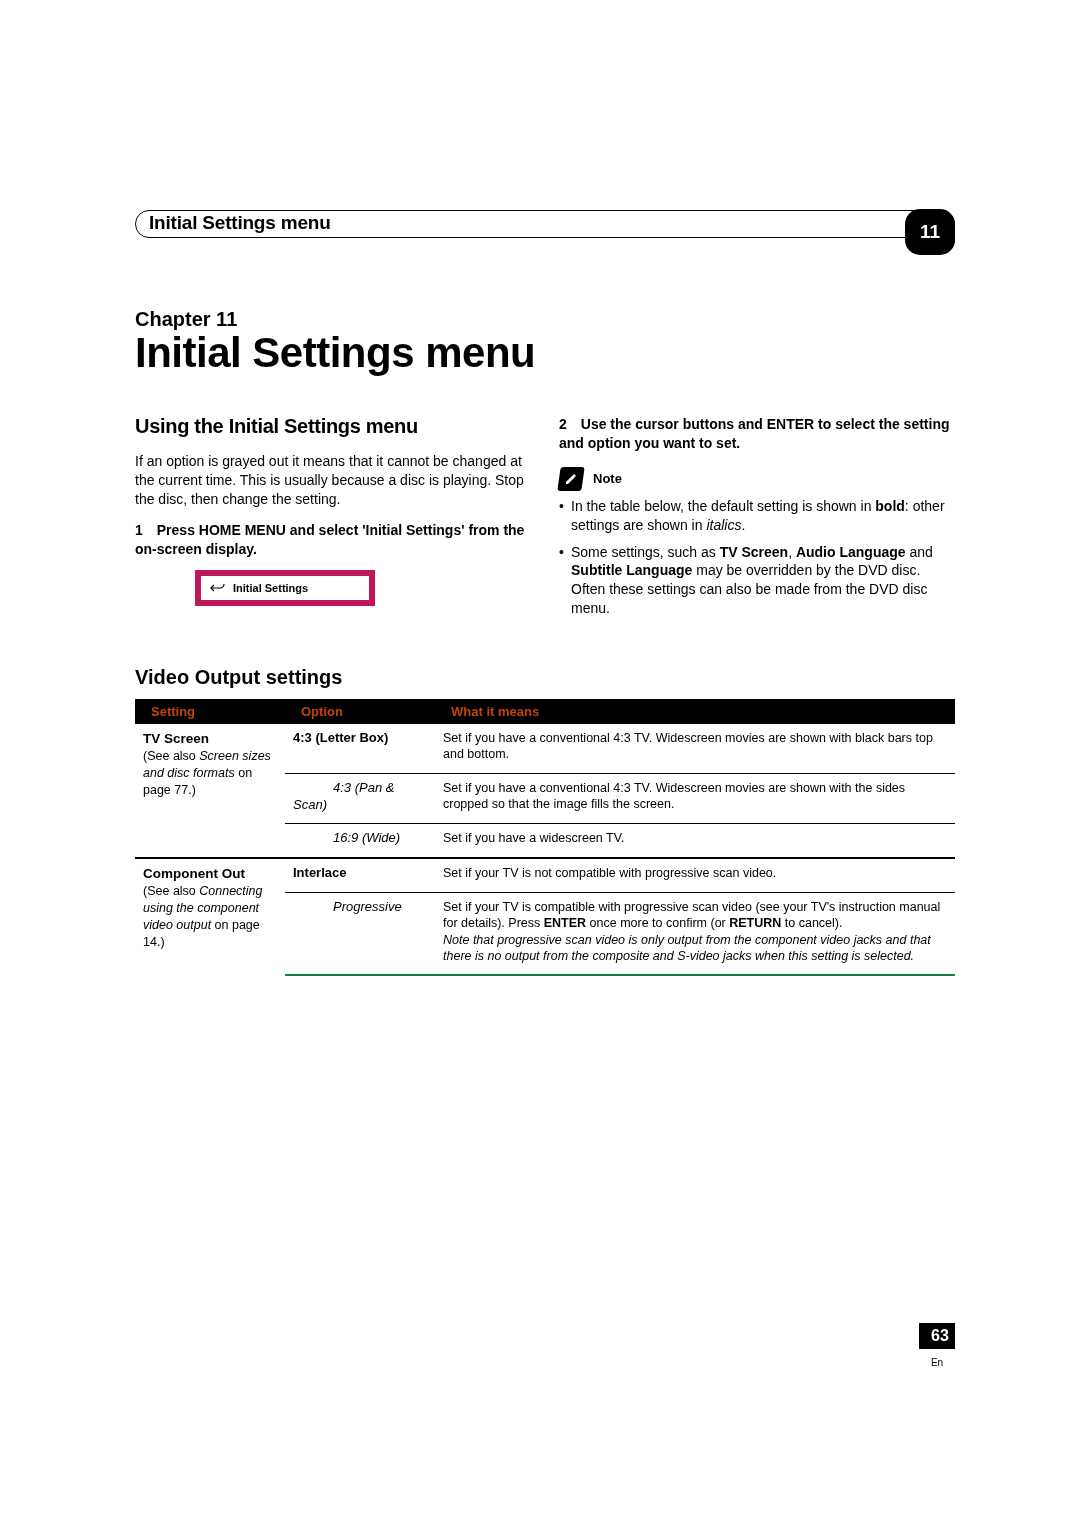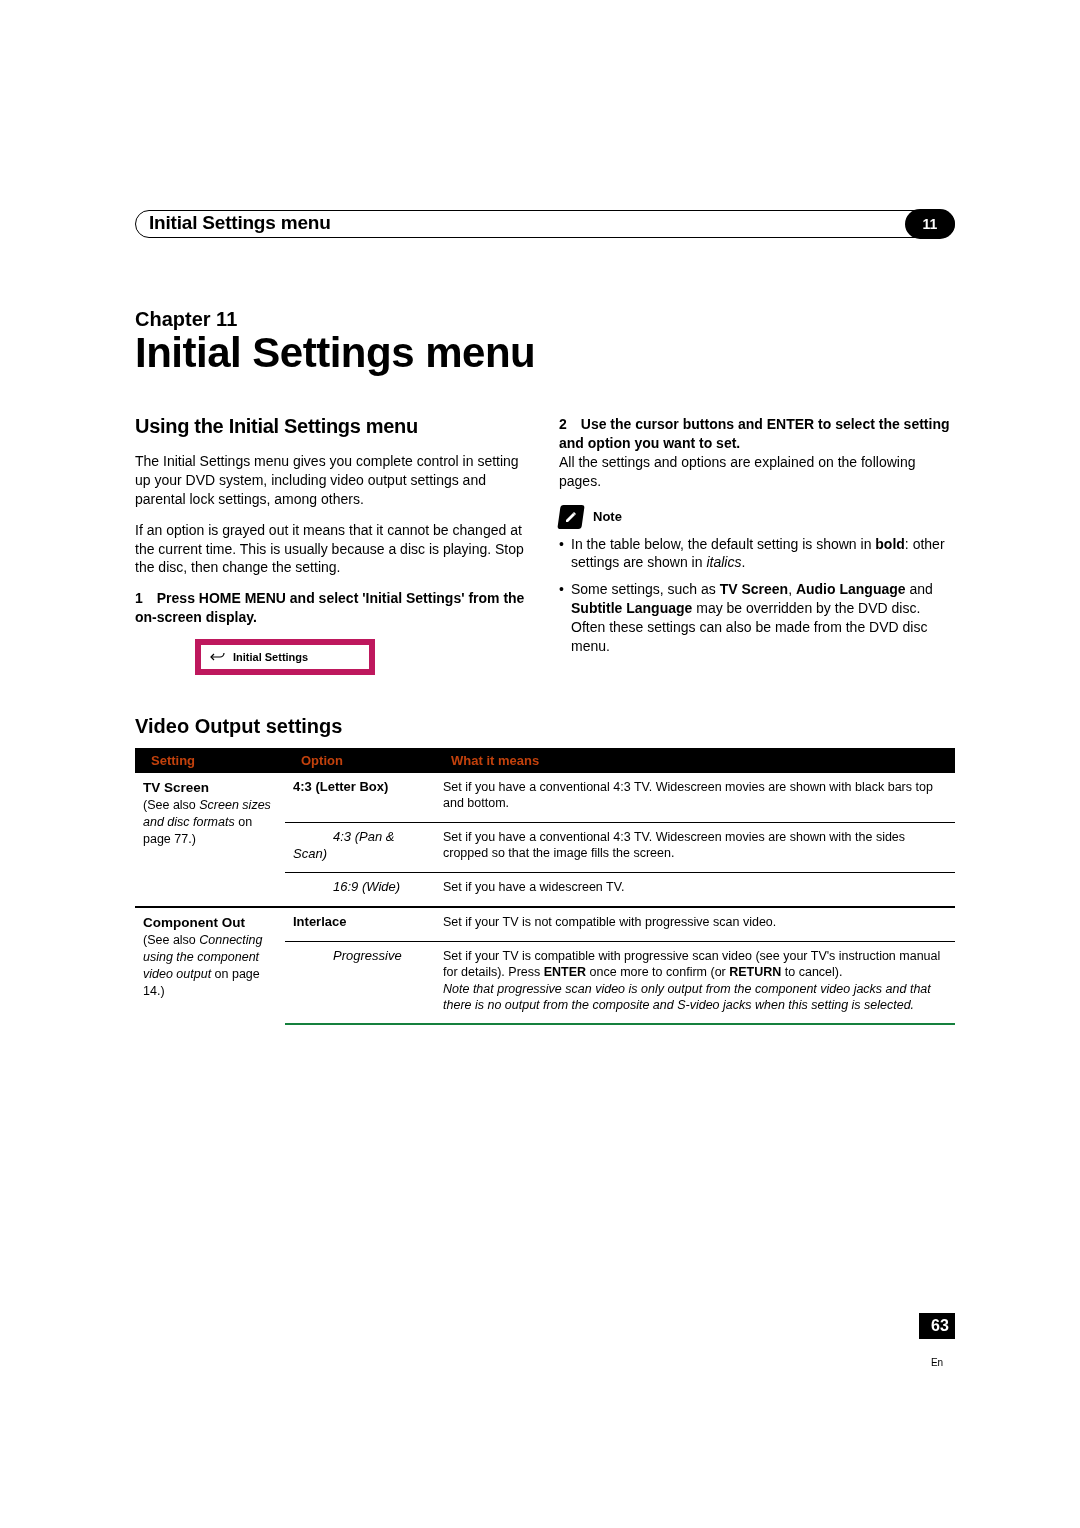--- a/index.html
+++ b/index.html
@@ -29,25 +29,25 @@
     left: 14px;
     top: 2px;
     font-size: 19px;
     font-weight: bold;
     letter-spacing: -0.2px;
   }
   .chapter-badge {
     position: absolute;
     right: 0; top: -1px;
     width: 50px;
-    height: 30px;
+    height: 46px;
     background: #000;
     color: #fff;
     border-radius: 15px;
-    font-size: 14px;
+    font-size: 19px;
     font-weight: bold;
     display: flex;
     align-items: center;
     justify-content: center;
   }
   .chapter-label {
     font-size: 20px;
     font-weight: bold;
     margin-bottom: -2px;
   }
@@ -172,57 +172,55 @@
   .page-num {
     background: #000;
     color: #fff;
     font-weight: bold;
     font-size: 16px;
     width: 36px;
     padding: 4px 12px;
   }
   .page-lang {
     font-size: 10px;
-    margin-top: 18px;
+    margin-top: 8px;
   }
 </style>
 </head>
 <body>
 
 <div class="header-band">
   <div class="header-line"></div>
   <div class="header-title">Initial Settings menu</div>
   <div class="chapter-badge">11</div>
 </div>
 
 <div>
   <div class="chapter-label">Chapter 11</div>
   <div class="chapter-title">Initial Settings menu</div>
 </div>
 
 <div class="columns">
   <div class="col">
     <div class="subhead">Using the Initial Settings menu</div>
-    <p class="body-text">The Initial Settings menu gives you complete control in setting up your DVD system, including video output settings and parental lock settings, among others.</p>
     <p class="body-text">If an option is grayed out it means that it cannot be changed at the current time. This is usually because a disc is playing. Stop the disc, then change the setting.</p>
     <p class="step-bold">1 Press HOME MENU and select 'Initial Settings' from the on-screen display.</p>
     <div class="ui-box">
       <span class="ui-icon">
         <svg width="16" height="12" viewBox="0 0 16 12">
           <path d="M4 3 L1 6 L4 9" fill="none" stroke="#000" stroke-width="1.2"></path>
           <path d="M1 6 H10 A4 4 0 0 0 14 2" fill="none" stroke="#000" stroke-width="1.2"></path>
         </svg>
       </span>
       <span class="ui-label">Initial Settings</span>
     </div>
   </div>
 
   <div class="col">
     <p class="step-bold">2 Use the cursor buttons and ENTER to select the setting and option you want to set.</p>
-    <p class="body-text">All the settings and options are explained on the following pages.</p>
 
     <div class="note-head">
       <span class="note-icon">
         <svg width="14" height="14" viewBox="0 0 14 14">
           <path d="M2 12 L4 12 L11 5 L9 3 L2 10 Z" fill="#fff"></path>
           <path d="M10 2 L12 4 L11 5 L9 3 Z" fill="#fff"></path>
         </svg>
       </span>
       <span class="note-label">Note</span>
     </div>

